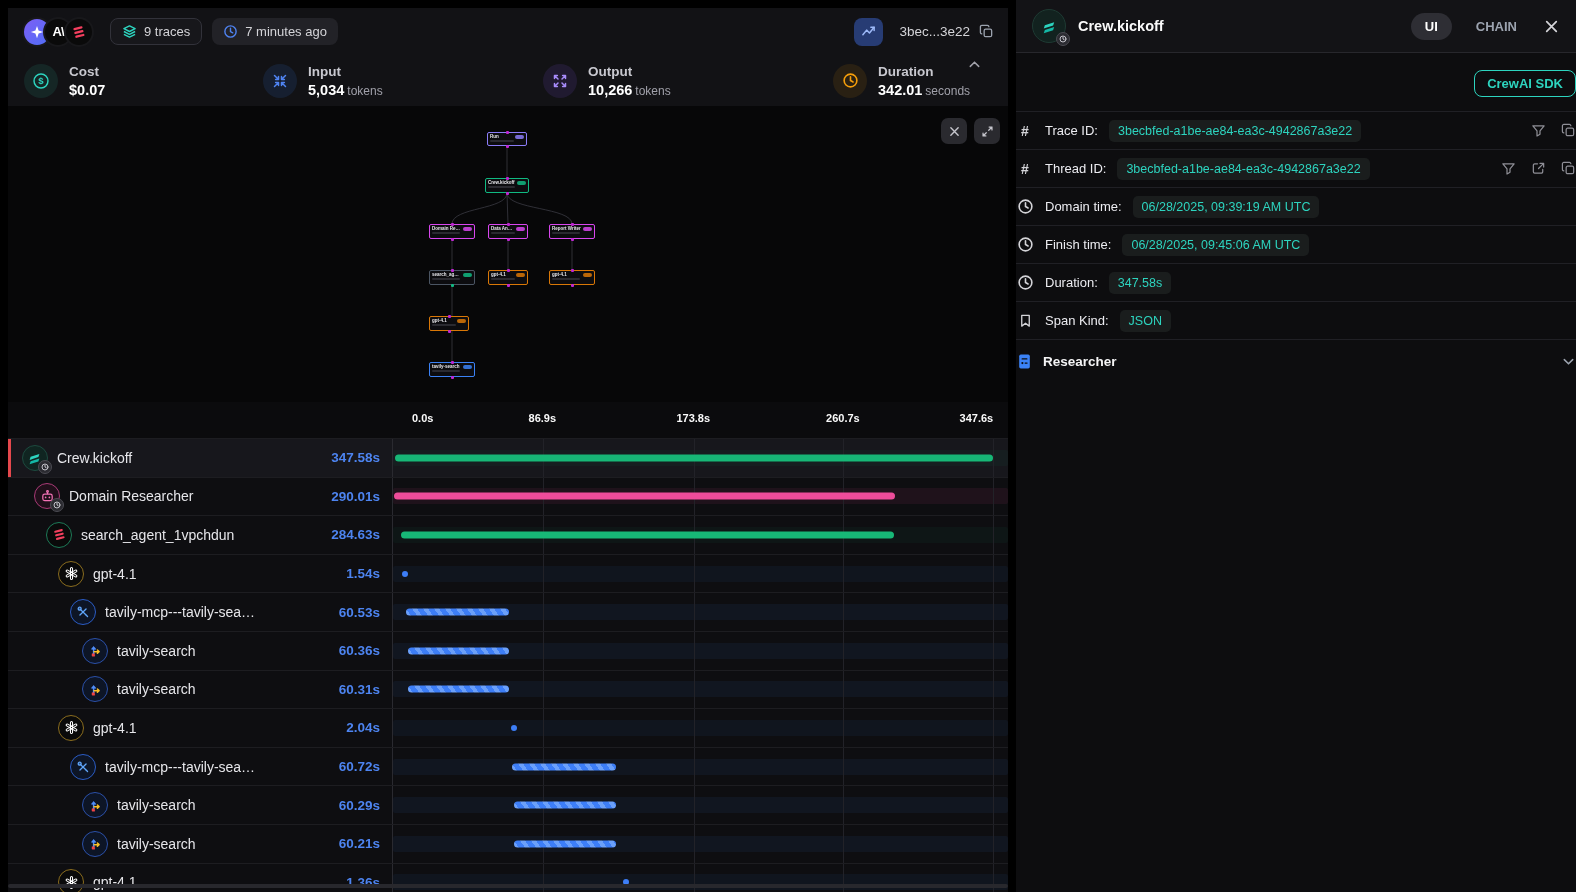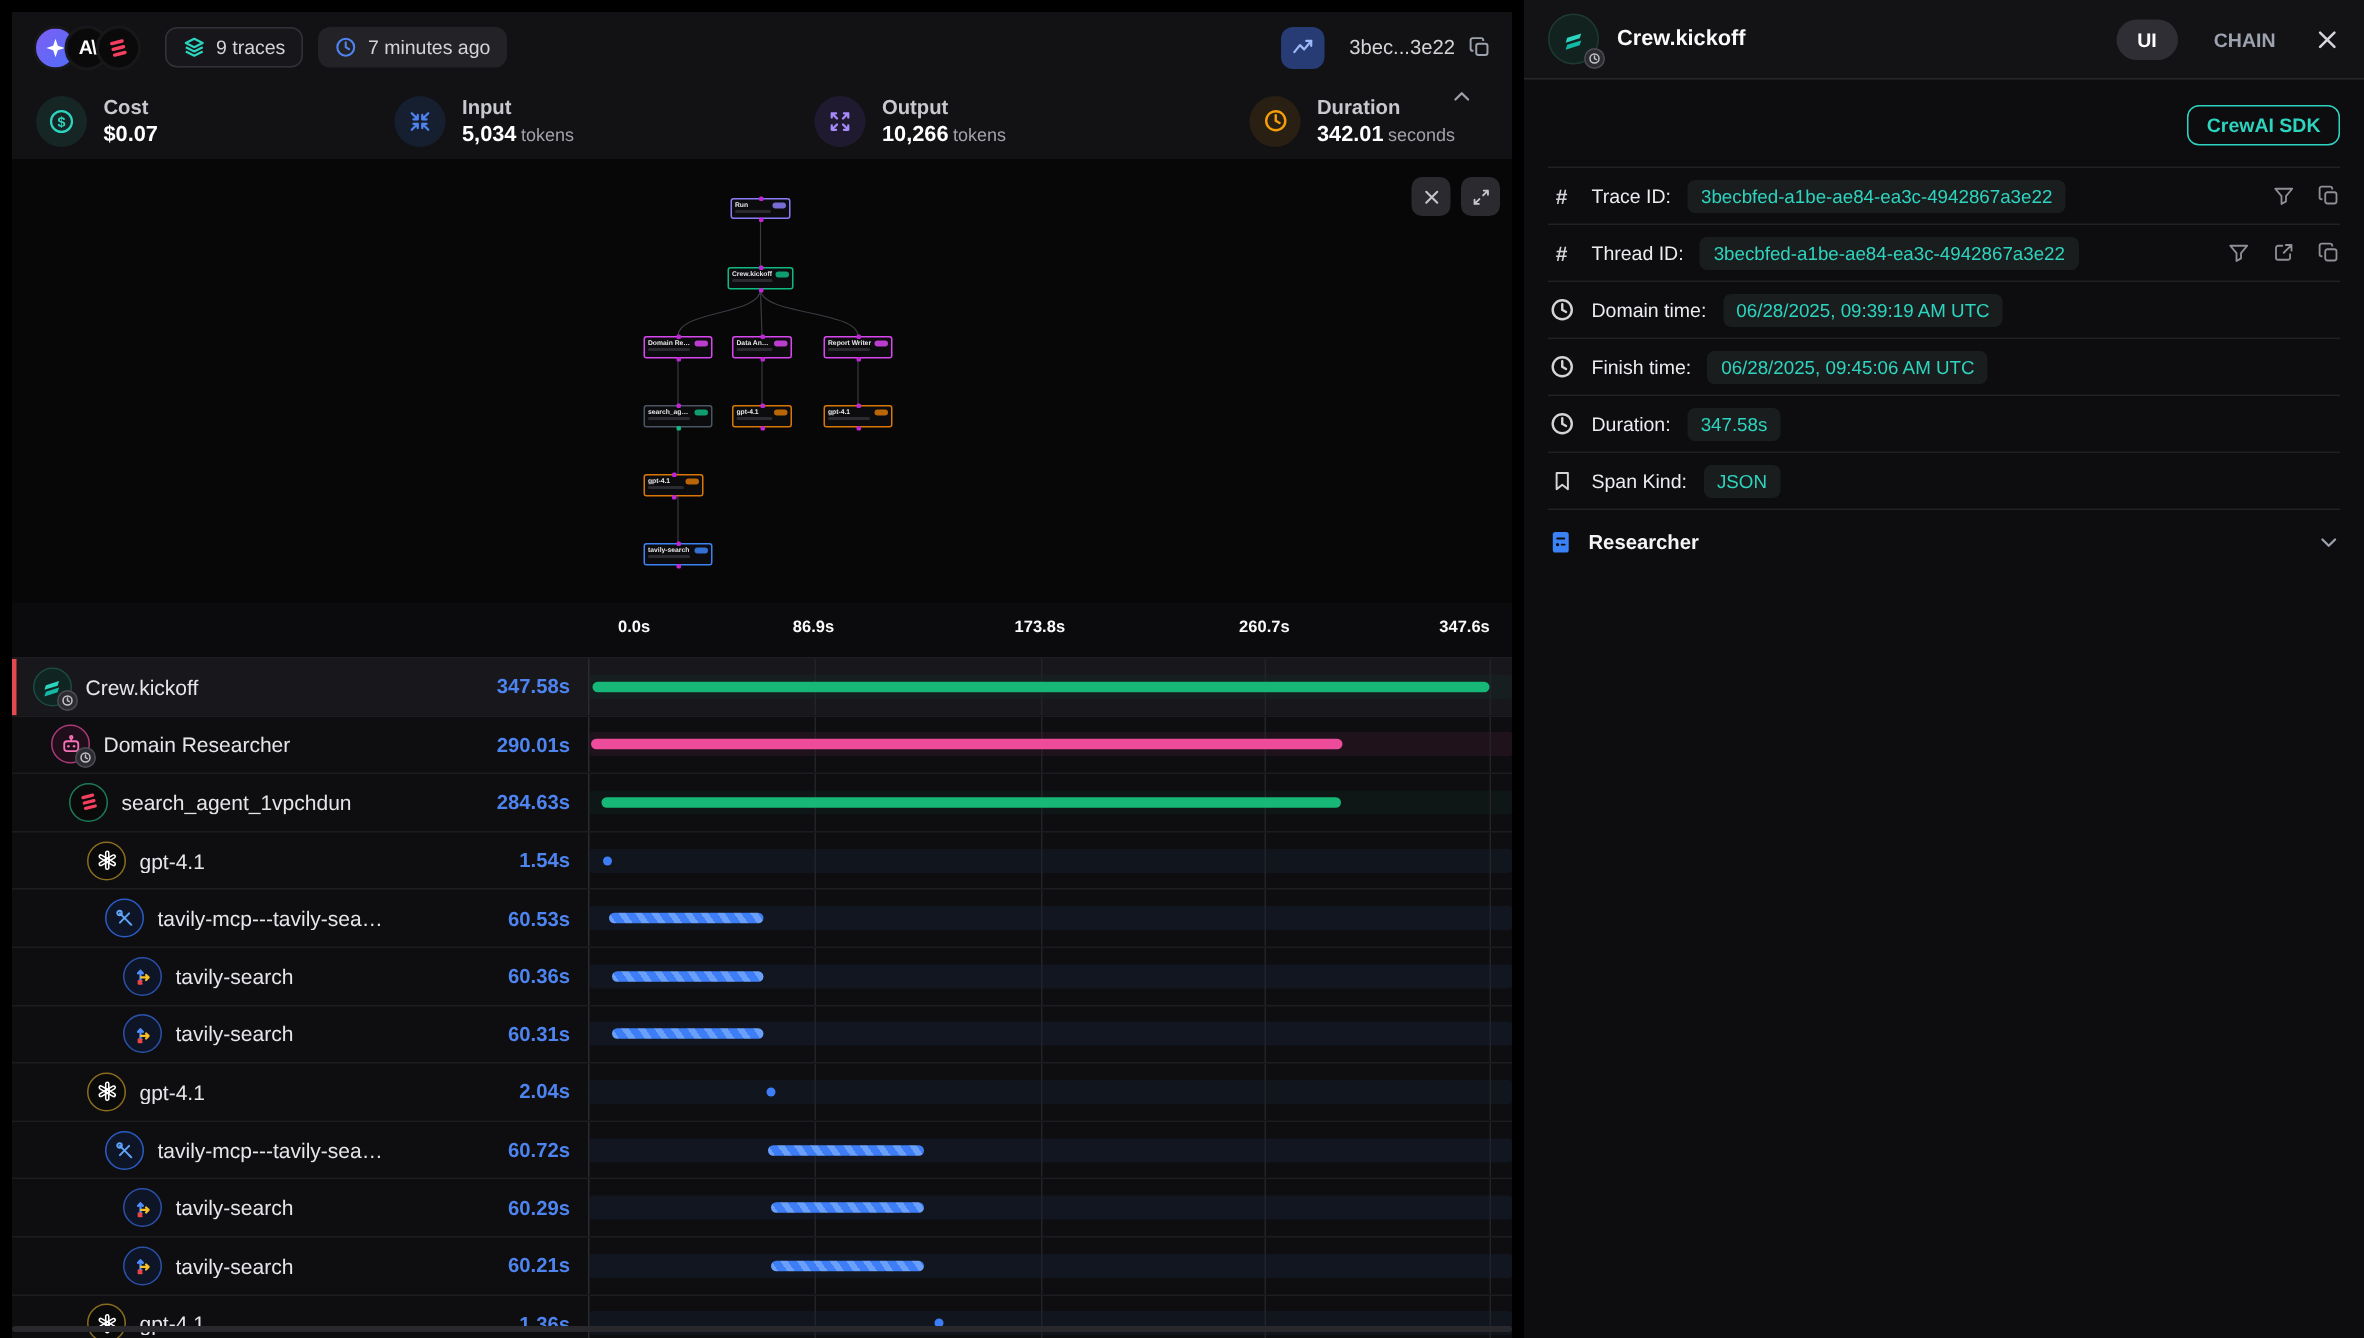--- a/index.html
+++ b/index.html
@@ -75,21 +75,21 @@
   
   .panel { position:absolute; left:1016px; top:0; width:560px; height:892px; background:#0d0d0f; }
   .p-header { height:53px; display:flex; align-items:center; padding:0 16px; gap:12px;
         background:#131316; border-bottom:1px solid #27272c; }
   .p-hicon { width:34px; height:34px; border-radius:50%; background:#12221f; border:1px solid #1e3a33;
         display:flex; align-items:center; justify-content:center; position:relative; }
   .p-title { flex:1; font-size:14.5px; font-weight:700; color:#fafafa; }
   .pill { height:27px; padding:0 14px; border-radius:14px; background:#2e2e34; color:#fff;
         font-size:13px; font-weight:700; display:flex; align-items:center; }
   .tab-json { color:#9ca3af; font-size:13px; font-weight:600; margin:0 14px 0 12px; }
-  .p-body { padding:0 16px; }
+  .p-body { padding:0 0; }
   .sdk-row { display:flex; justify-content:flex-end; padding:17px 0 14px; border-bottom:1px solid #202025; }
   .sdk-badge { border:1px solid #2dd4bf; color:#2dd4bf; font-size:13px; font-weight:700;
         padding:5px 12px; border-radius:8px; }
   .p-row { display:flex; align-items:center; gap:11px; height:38px; border-bottom:1px solid #202025; }
   .p-row .picon { width:18px; display:flex; justify-content:center; color:#d4d4d8; font-weight:700; font-size:14px; }
   .p-label { font-size:13px; color:#ececf1; white-space:nowrap; }
   .chip { background:#1a1d1d; color:#2dd4bf; font-size:12.5px; padding:4px 9px; border-radius:5px; white-space:nowrap; }
   .p-actions { margin-left:auto; display:flex; gap:15px; color:#8f8f97; }
   .attr-row { display:flex; align-items:center; gap:10px; height:42px; }
   .attr-label { flex:1; font-size:13.5px; font-weight:700; color:#f4f4f5; }

